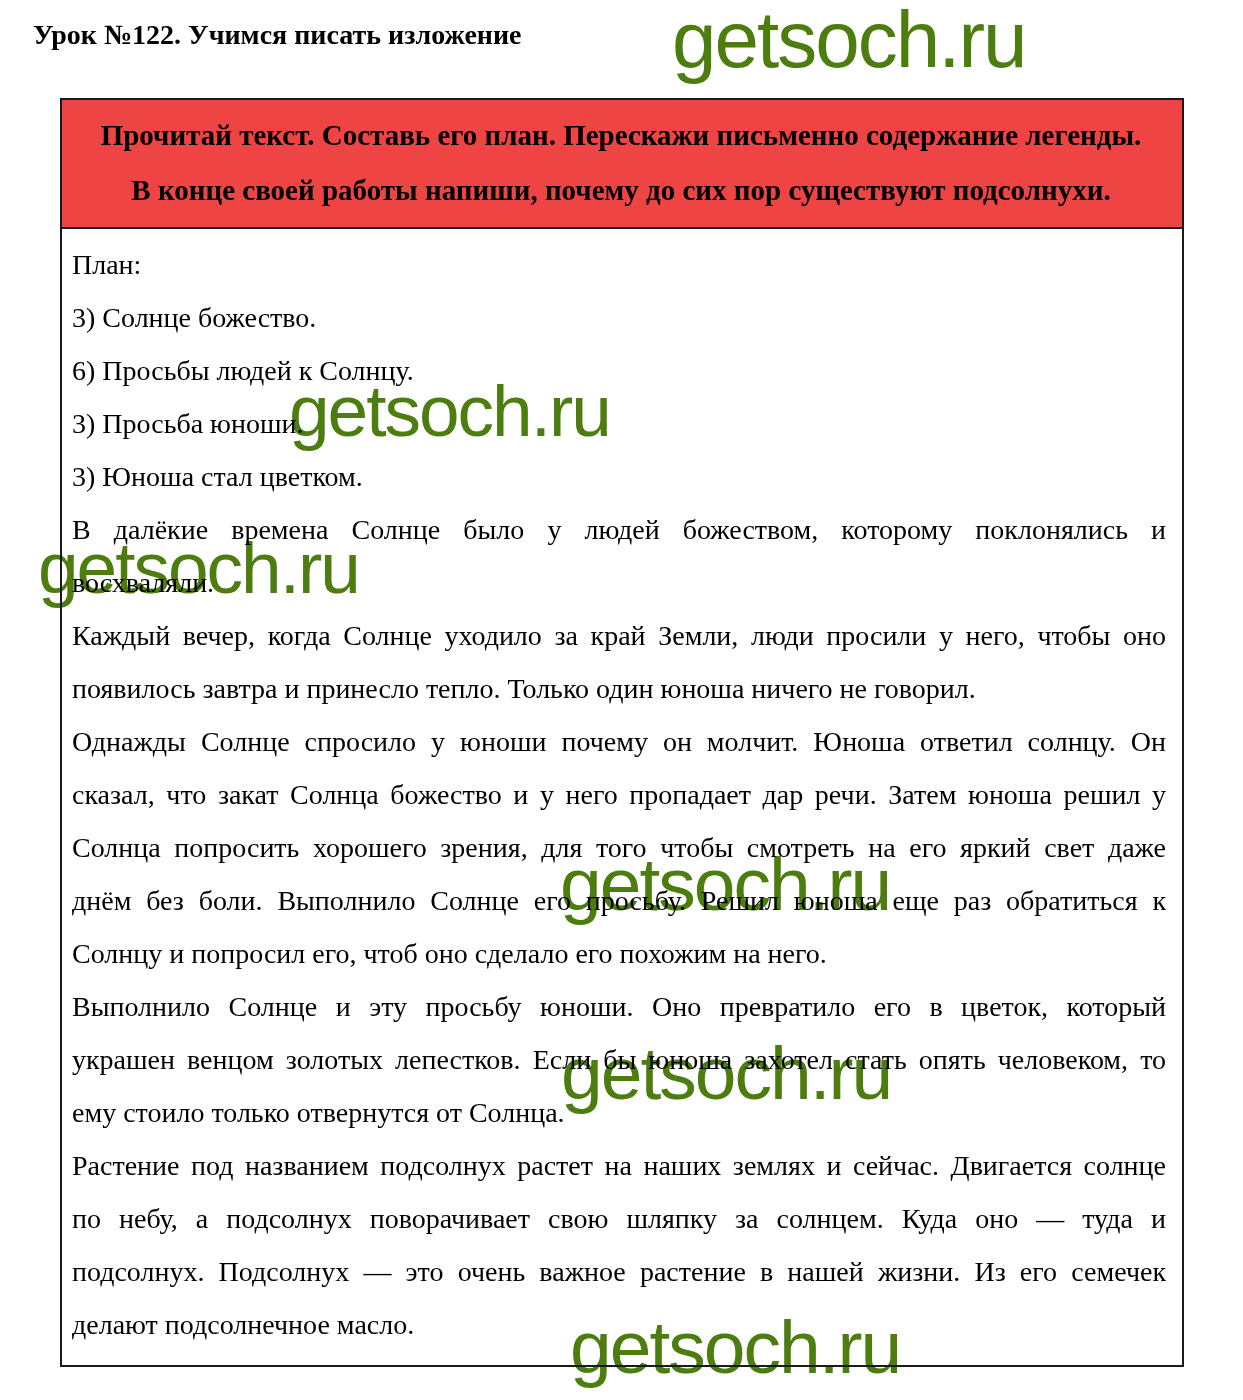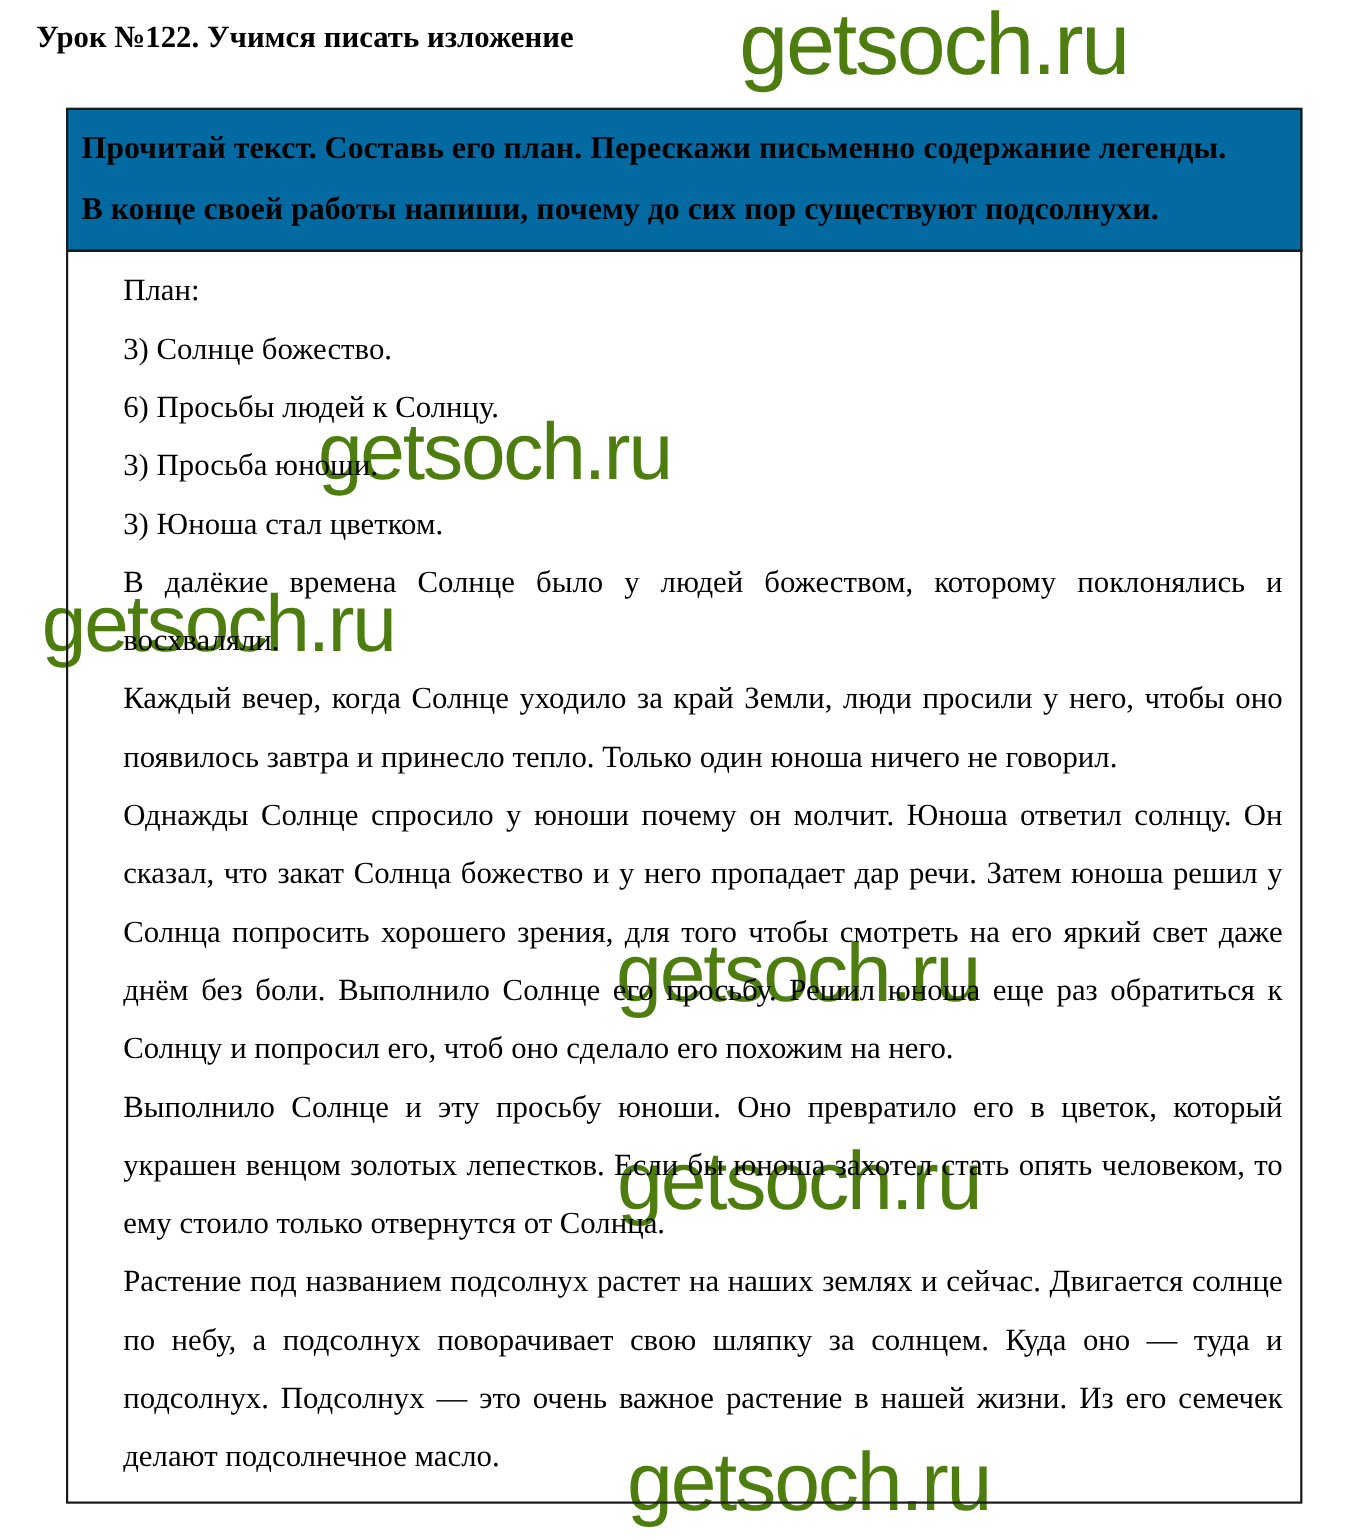--- a/index.html
+++ b/index.html
@@ -31,42 +31,42 @@
   .page-title{
     position:absolute;left:33px;top:20px;margin:0;z-index:2;
     font-size:28px;font-weight:bold;line-height:1.1;
     white-space:nowrap;
   }
 
   
   .task-box{
     position:absolute;left:60px;top:98px;width:1124px;height:131px;
     box-sizing:border-box;border:2px solid #1a1a1a;
-    background:#0369a1;
+    background:#ef4444;
     padding:8px 14px 0 12px;
     z-index:2;
+    text-align:center;
   }
   .tline{
     height:55px;line-height:55px;
     font-size:29px;font-weight:bold;
     white-space:nowrap;
   }
 
   
   .content-box{
     position:absolute;left:60px;top:227px;width:1124px;height:1140px;
     box-sizing:border-box;border:2px solid #1a1a1a;
     background:transparent;
     padding:9px 16px 0 10px;
     z-index:2;
   }
   .bline{
     height:53px;line-height:53px;
     font-size:28px;
-    margin-left:40px;
   }
   .bline.just{
     text-align:justify;
     text-align-last:justify;
   }
 </style>
 </head>
 <body>
 
 <div class="wm" id="wm1">getsoch.ru</div>

